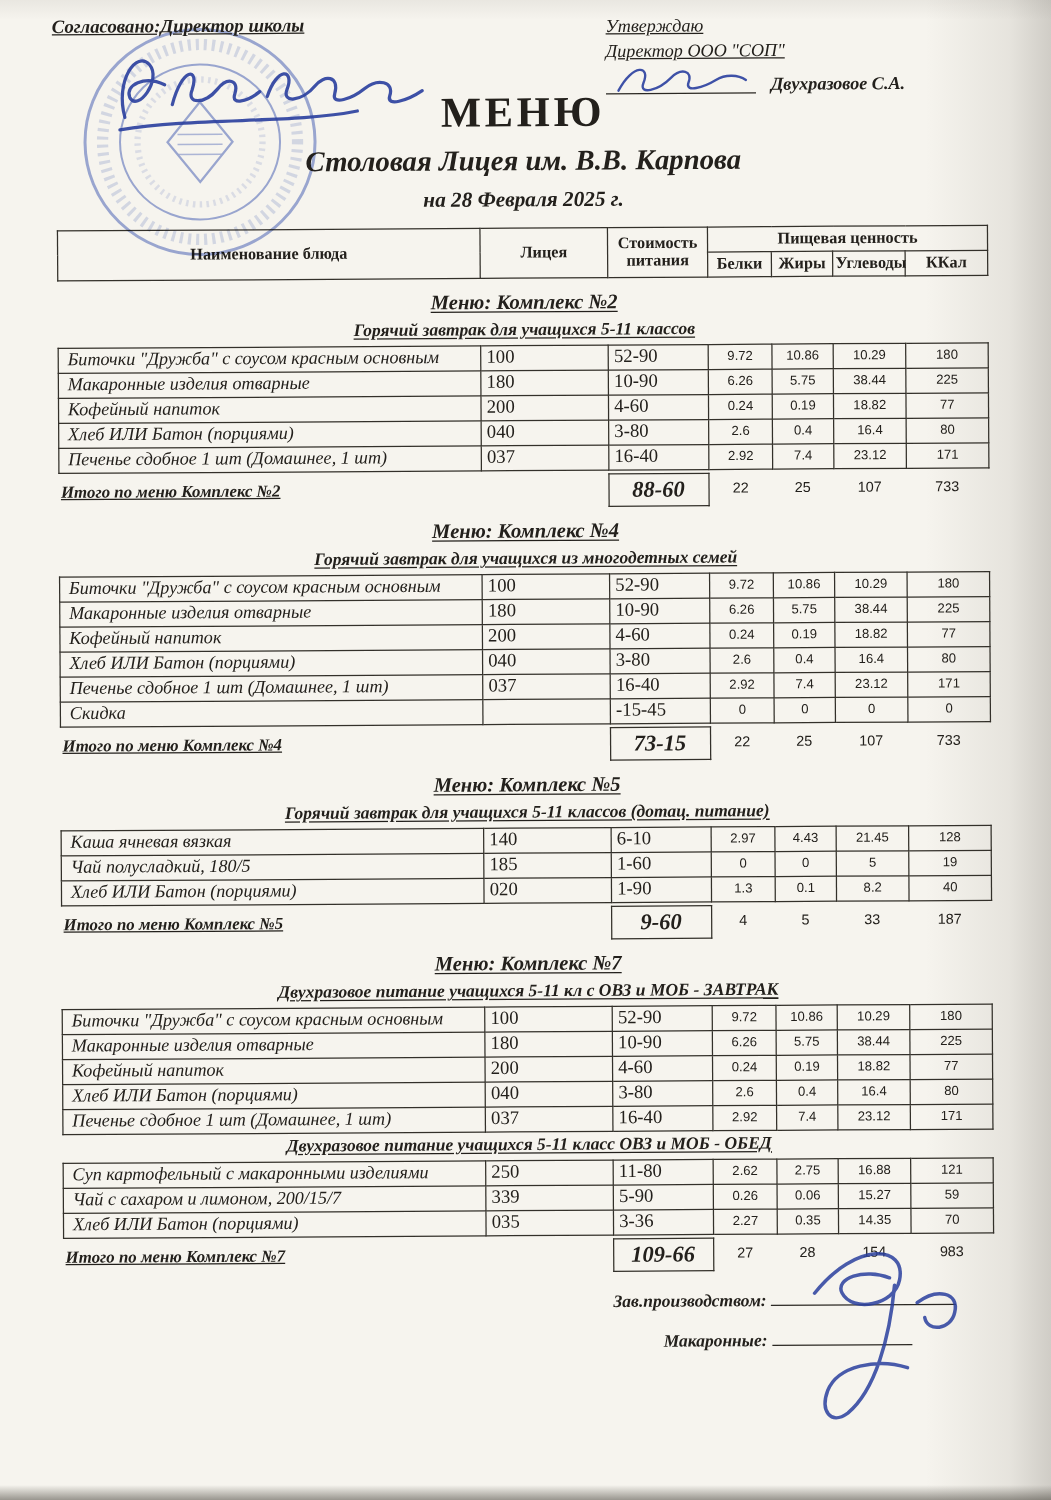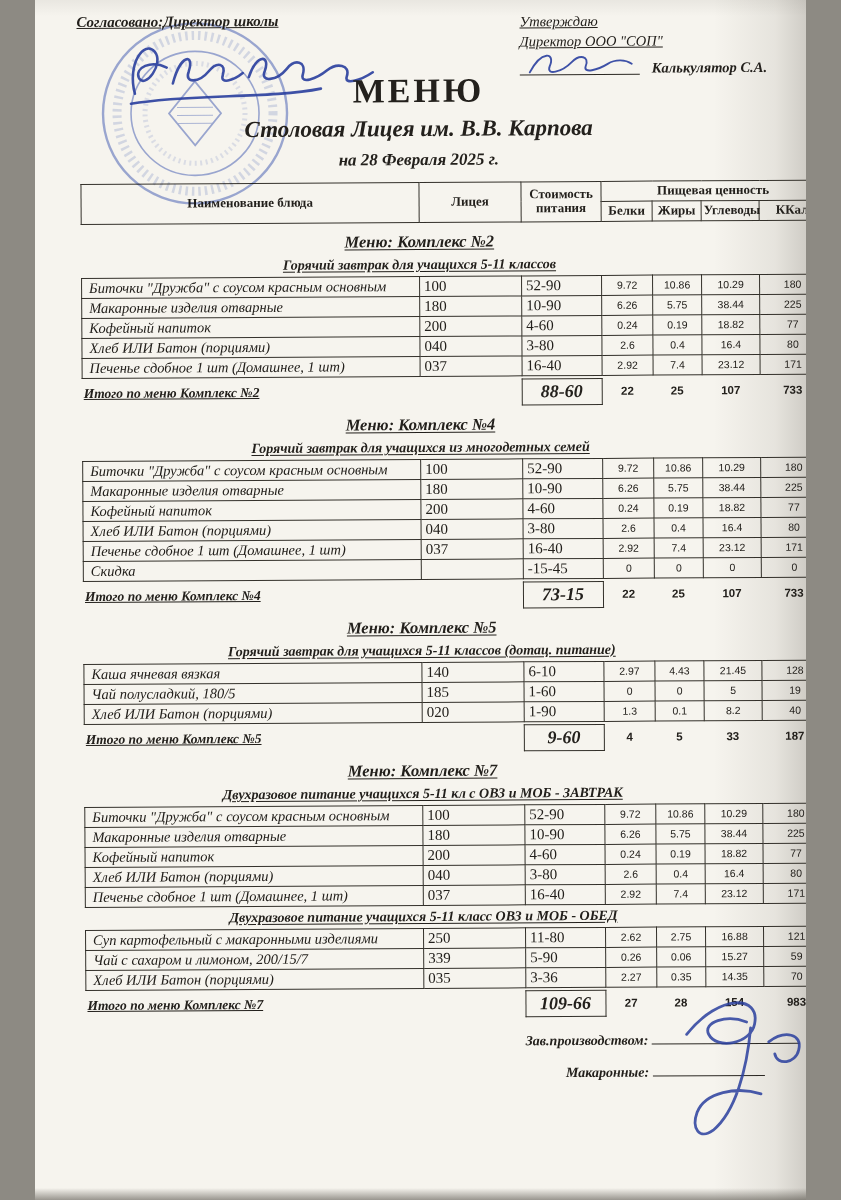--- a/index.html
+++ b/index.html
@@ -1,19 +1,19 @@
 <!DOCTYPE html>
 <html><head>
 <meta charset="utf-8">
 <style>
   * { margin:0; padding:0; box-sizing:border-box; }
   html,body { background:#8d8a83; }
   body { font-family:"Liberation Serif","DejaVu Serif",serif; color:#23201c; }
   .page {
-    position:relative; width:771px; height:1200px; margin:0 auto; overflow:hidden;
+    position:relative; width:841px; height:1200px; margin:0 auto; overflow:hidden;
     background:
       linear-gradient(180deg, rgba(60,55,48,.07), rgba(0,0,0,0) 16px),
       linear-gradient(90deg, rgba(0,0,0,0) 0 88%, rgba(90,84,74,.10) 96%, rgba(70,64,56,.22) 100%),
       #f6f4ee;
   }
   .page::after{ content:""; position:absolute; left:0; right:0; bottom:0; height:12px;
     background:linear-gradient(180deg, rgba(60,56,48,0), rgba(60,56,48,.5)); pointer-events:none;}
   .tilt { transform:rotate(-0.35deg); transform-origin:50% 38%; }
 
   
@@ -47,21 +47,21 @@
   .u { text-decoration:underline; text-underline-offset:2px; }
 
   .c-name { font-style:italic; font-size:14.5px; line-height:1.12; padding:1px 7px !important; }
   .c-out, .c-cost { font-size:15px; }
   .c-num { font-family:"Liberation Sans","DejaVu Sans",sans-serif; font-size:10.5px; text-align:center; }
 
   .total-table { width:744px; margin:2px 0 2px 47px; border-collapse:collapse; table-layout:fixed; }
   .total-table td { border:none; padding:2px 4px; }
   .t-label { font-weight:bold; font-style:italic; font-size:13.5px; text-decoration:underline; padding-left:2px !important;}
   .t-cost  { border:1.9px solid #33302a !important; text-align:center; font-weight:bold; font-style:italic; font-size:18px; }
-  .t-num   { text-align:center; font-weight:bold; font-family:"Liberation Sans","DejaVu Sans",sans-serif; font-size:11.5px; }
+  .t-num   { text-align:center; font-weight:normal; font-family:"Liberation Sans","DejaVu Sans",sans-serif; font-size:11.5px; }
 
   
   .footer { position:relative; height:120px; margin-top:10px; font-size:14px; font-weight:bold; font-style:italic; }
   .prod-line { position:absolute; left:487px; top:6px; }
   .calc-line { position:absolute; left:527px; top:38px; }
   .blank-long  { display:inline-block; width:148px; border-bottom:1.5px solid #2b2823; vertical-align:baseline; height:12px;}
   .blank-short { display:inline-block; width:112px; border-bottom:1.5px solid #2b2823; vertical-align:baseline; height:12px;}
   .sig-bottom { position:absolute; left:612px; top:-36px; z-index:2; }
 </style>
 </head>
@@ -96,21 +96,21 @@
     <div class="approve-block">
       <div class="ln">Утверждаю</div>
       <div class="ln">Директор ООО "СОП"</div>
       <div class="approve-sig-row">
         <svg class="sig-topright" width="120" height="34" viewBox="0 0 120 34">
           <g stroke="#2a3f9e" stroke-width="1.9" fill="none" stroke-linecap="round" opacity="0.9">
             <path d="M8 26 C 20 4, 34 6, 28 20 C 24 30, 40 26, 50 16 C 58 8, 68 10, 64 20 C 61 28, 76 24, 86 18 C 94 13, 104 14, 110 18"></path>
           </g>
         </svg>
         <span class="approve-blank"></span>
-        <span class="approver">Калькулятор С.А.</span>
+        <span class="approver">Двухразовое С.А.</span>
       </div>
     </div>
 
     <div class="title">МЕНЮ</div>
     <div class="subtitle">Столовая Лицея им. В.В. Карпова</div>
     <div class="dateline">на 28 Февраля 2025 г.</div>
   </div>
 
   <table class="tbl head-table">
     <colgroup>

